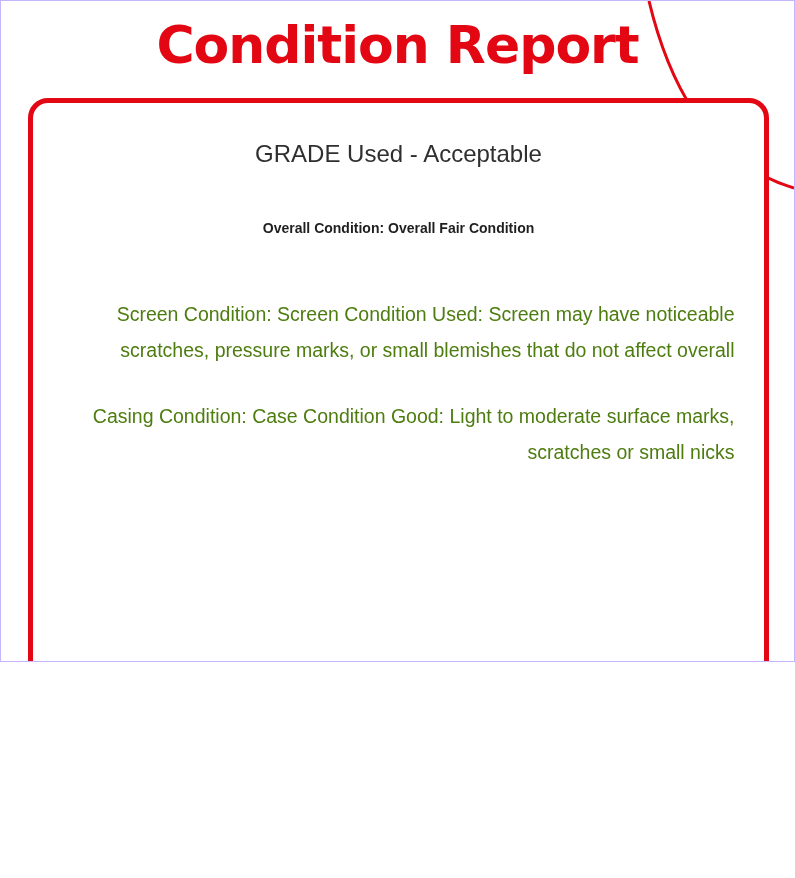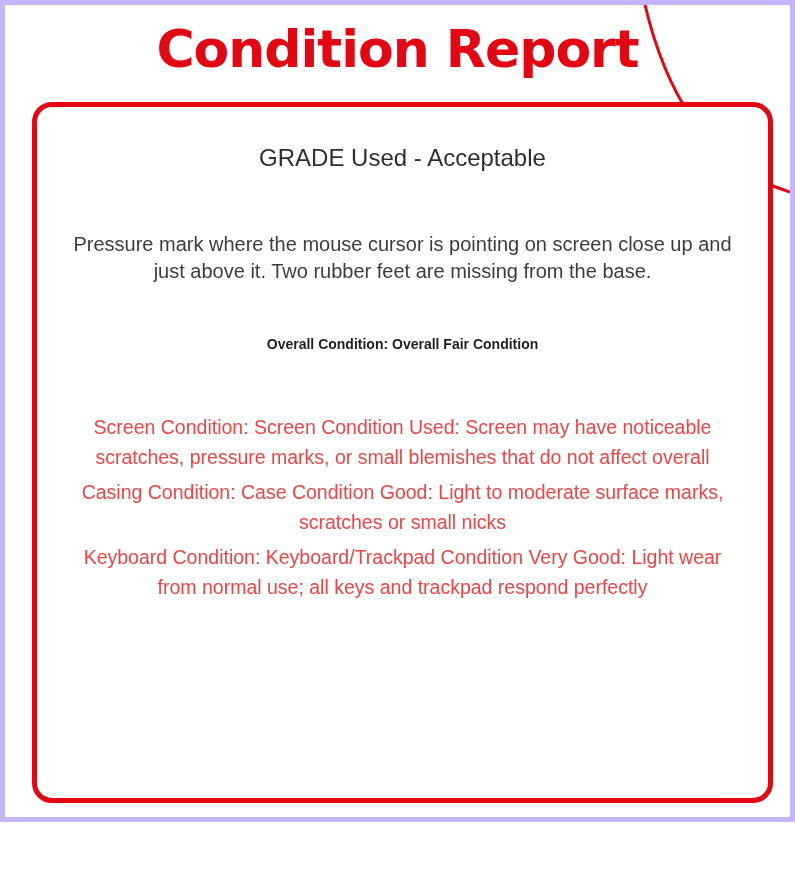--- a/index.html
+++ b/index.html
@@ -3,23 +3,23 @@
 <meta charset="utf-8">
 <style>
   html, body {
     margin: 0;
     padding: 0;
     background: #ffffff;
   }
   .page {
     position: relative;
     width: 795px;
-    height: 822px;
+    height: 662px;
     box-sizing: border-box;
-    border: 5px solid #c4b5fd;
+    border: 1px solid #c4b5fd;
     background: #ffffff;
     font-family: "Liberation Sans", sans-serif;
     overflow: hidden;
   }
   .title {
     position: absolute;
     top: 12px;
     left: 0;
     right: 0;
     margin: 0;
@@ -73,46 +73,45 @@
     font-weight: 700;
     color: #1f1f1f;
   }
   .sections {
     margin-top: 60px;
   }
   .sections p {
     margin: 0 auto;
     width: 672px;
     font-size: 19.5px;
-    line-height: 30px;
-    color: #ef4444;
+    line-height: 36px;
+    color: #4d7c0f;
+    text-align: right;
   }
   .sections p + p {
-    margin-top: 5px;
+    margin-top: 30px;
   }
 </style>
 </head>
 <body>
 
 <div class="page">
 
   <h1 class="title">Condition Report</h1>
 
   <svg class="swoosh" viewBox="0 0 150 195" aria-hidden="true">
     <path d="M 5 0 Q 42 155 150 187" fill="none" stroke="#e30613" stroke-width="3"></path>
   </svg>
 
   <div class="report-box">
 
     <h2 class="grade-heading">GRADE Used - Acceptable</h2>
 
-    <p class="summary">Pressure mark where the mouse cursor is pointing on screen close up and just above it. Two rubber feet are missing from the base.</p>
 
     <p class="overall">Overall Condition: Overall Fair Condition</p>
 
     <div class="sections">
       <p>Screen Condition: Screen Condition Used: Screen may have noticeable scratches, pressure marks, or small blemishes that do not affect overall</p>
       <p>Casing Condition: Case Condition Good: Light to moderate surface marks, scratches or small nicks</p>
-      <p>Keyboard Condition: Keyboard/Trackpad Condition Very Good: Light wear from normal use; all keys and trackpad respond perfectly</p>
     </div>
 
   </div>
 </div>
 
 </body></html>

